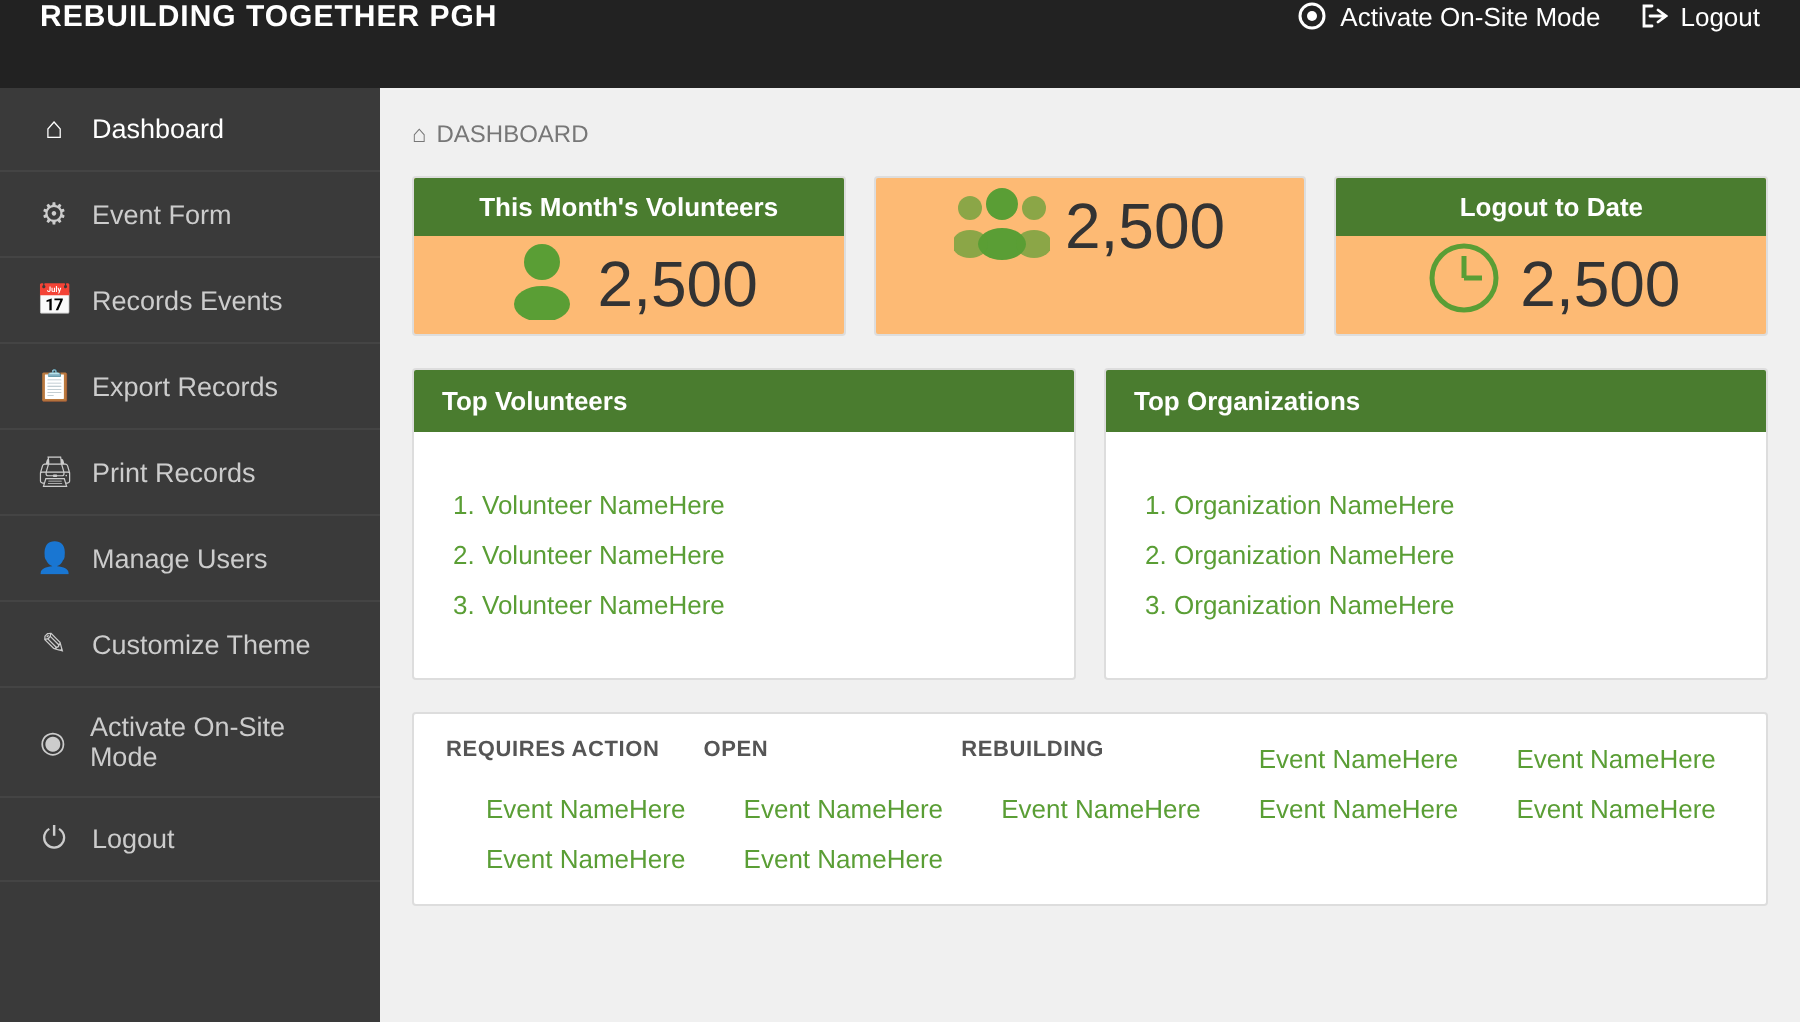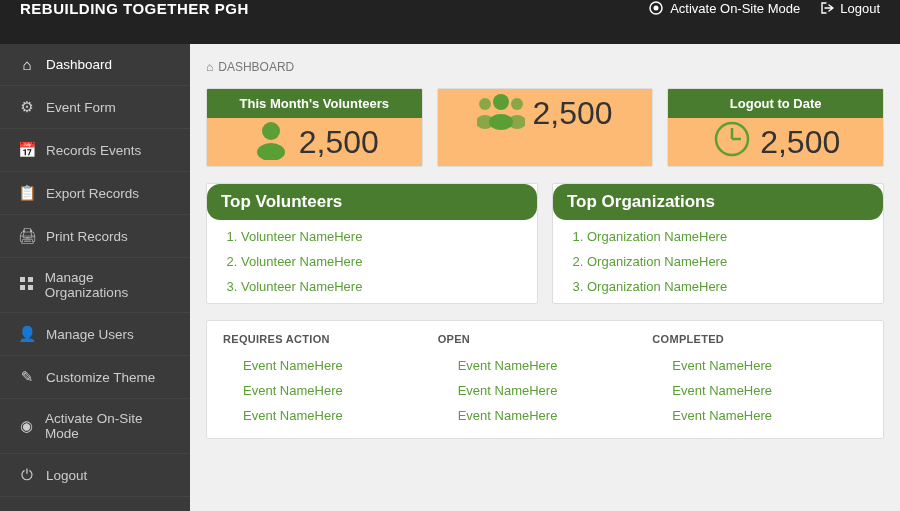--- a/index.html
+++ b/index.html
@@ -134,26 +134,25 @@
       background: #fff;
       border: 1px solid #ddd;
       flex: 1;
       border-radius: 2px;
       overflow: hidden;
     }
     .list-card-header {
       background: #4a7c2f;
       color: #fff;
       padding: 8px 14px;
-      font-size: 17px;
-      font-weight: bold;
-      border-radius: 13px;
+      font-size: 13px;
+      font-weight: bold;
     }
     .list-card-body {
-      padding: 4px 16px;
+      padding: 24px 16px;
     }
     .list-card-body ol {
       padding-left: 18px;
     }
     .list-card-body li {
       padding: 5px 0;
       color: #5a9e35;
       font-size: 13px;
     }
 
@@ -166,21 +165,21 @@
     }
     .events-card-header {
       background: #4a7c2f;
       color: #fff;
       padding: 8px 14px;
       font-size: 13px;
       font-weight: bold;
     }
     .events-grid {
       display: grid;
-      grid-template-columns: 1fr 1fr 1fr;
+      grid-template-columns: 1fr 1fr 1fr 1fr 1fr;
       padding: 12px 16px;
       gap: 4px 0;
     }
     .events-col-header {
       font-size: 11px;
       font-weight: bold;
       color: #555;
       letter-spacing: 0.3px;
       padding-bottom: 6px;
     }
@@ -229,29 +228,20 @@
         <span class="sidebar-icon">📅</span>
         <span>Records Events</span>
       </div>
       <div class="sidebar-item">
         <span class="sidebar-icon">📋</span>
         <span>Export Records</span>
       </div>
       <div class="sidebar-item">
         <span class="sidebar-icon">🖨</span>
         <span>Print Records</span>
-      </div>
-      <div class="sidebar-item">
-        <span class="sidebar-icon">​<svg width="15" height="15" viewBox="0 0 15 15" fill="#ccc">
-            <rect x="1" y="1" width="5" height="5"></rect>
-            <rect x="9" y="1" width="5" height="5"></rect>
-            <rect x="1" y="9" width="5" height="5"></rect>
-            <rect x="9" y="9" width="5" height="5"></rect>
-          </svg></span>
-        <span>Manage Organizations</span>
       </div>
       <div class="sidebar-item">
         <span class="sidebar-icon">👤</span>
         <span>Manage Users</span>
       </div>
       <div class="sidebar-item">
         <span class="sidebar-icon">✎</span>
         <span>Customize Theme</span>
       </div>
       <div class="sidebar-item">
@@ -330,21 +320,21 @@
               <li>Organization NameHere</li>
             </ol>
         </div>
       </div>
     </div>
 
     <div class="events-card">
       <div class="events-grid" id="events-grid">
       <div class="events-col-header">REQUIRES ACTION</div>
           <div class="events-col-header">OPEN</div>
-          <div class="events-col-header">COMPLETED</div>
+          <div class="events-col-header">REBUILDING</div>
           <div class="event-link">Event NameHere</div>
           <div class="event-link">Event NameHere</div>
           <div class="event-link">Event NameHere</div>
           <div class="event-link">Event NameHere</div>
           <div class="event-link">Event NameHere</div>
           <div class="event-link">Event NameHere</div>
           <div class="event-link">Event NameHere</div>
           <div class="event-link">Event NameHere</div>
           <div class="event-link">Event NameHere</div>
         </div>

